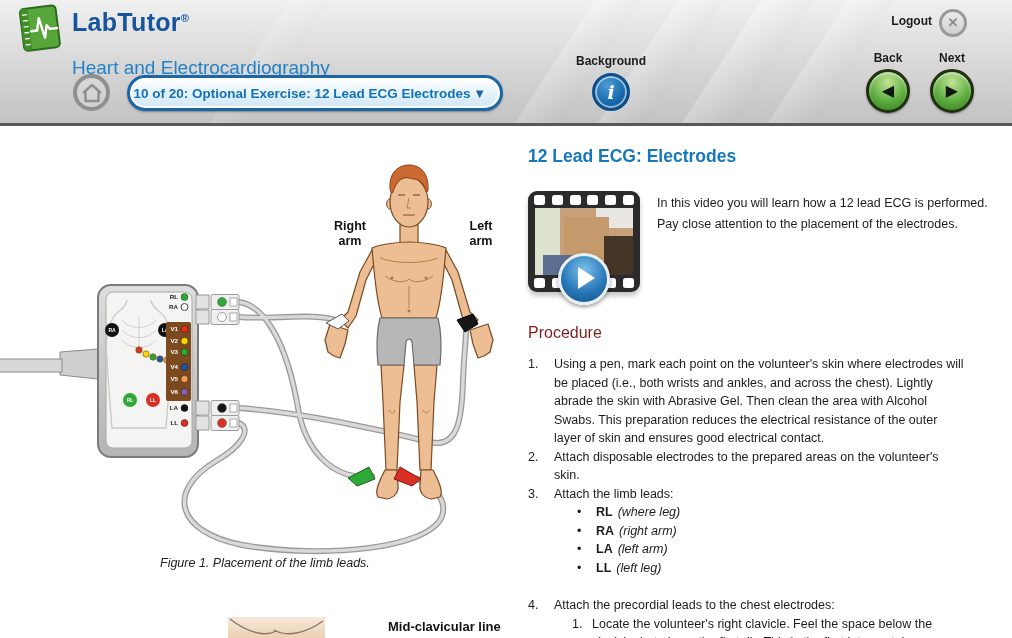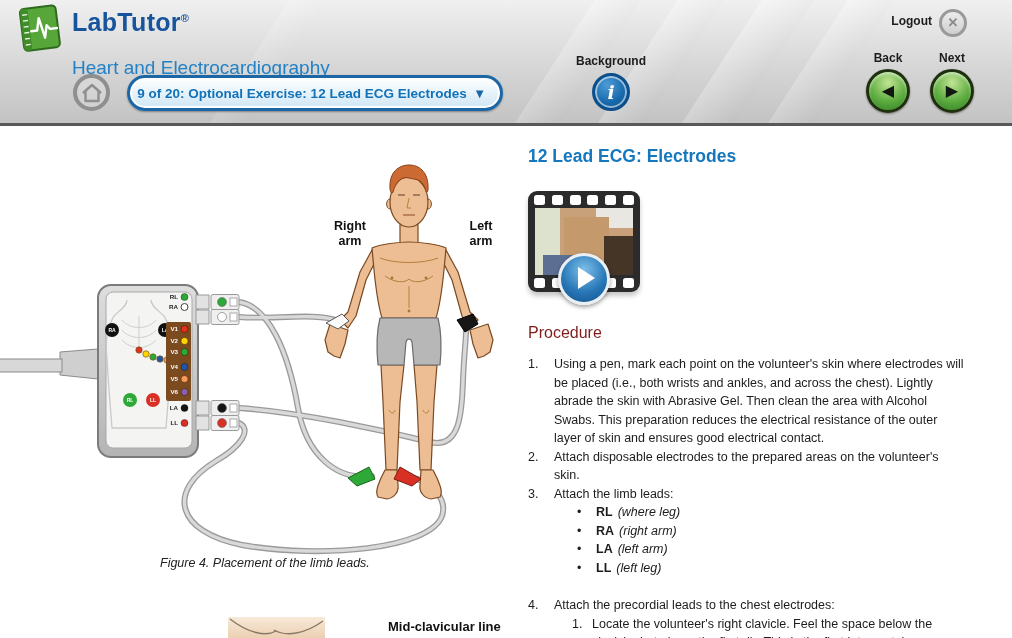--- a/index.html
+++ b/index.html
@@ -124,21 +124,21 @@
       <div class="subtitle">Heart and Electrocardiography</div>
     </div>
 
     <button class="home">
       <svg width="22" height="20" viewBox="0 0 22 20">
         <path d="M2 10 L11 2 L20 10 M4.5 8.5 V18 H17.5 V8.5" fill="none" stroke="#8f8f8f" stroke-width="2.4" stroke-linejoin="round"></path>
       </svg>
     </button>
 
     <div class="dropdown">
-      <span class="lbl">9 of 20: Optional Exercise: 12 Lead ECG Electrodes</span>
+      <span class="lbl">10 of 20: Optional Exercise: 12 Lead ECG Electrodes</span>
       <span class="caret">▼</span>
     </div>
 
     <div class="bg-label">Background</div>
     <button class="info">i</button>
 
     <div class="logout-label">Logout</div>
     <button class="logout-btn">✕</button>
 
     <div class="nav-label" style="left:866px;">Back</div>
@@ -297,21 +297,21 @@
     <polygon points="421,339 400,327 394,339 412,346" fill="#d93025" stroke="#7a1a12" stroke-width="1"></polygon>
 
     <g font-size="12.5" font-weight="bold" fill="#111" text-anchor="middle">
       <text x="350" y="90">Right</text>
       <text x="350" y="105">arm</text>
       <text x="481" y="90">Left</text>
       <text x="481" y="105">arm</text>
     </g>
   </svg>
 
-  <div class="caption">Figure 4. Placement of the limb leads.</div>
+  <div class="caption">Figure 1. Placement of the limb leads.</div>
 
   <div class="partial-fig">
     <svg width="97" height="21" viewBox="0 0 97 21">
       <path d="M2,2 C20,16 38,20 48,14" fill="none" stroke="#8a7868" stroke-width="1.4"></path>
       <path d="M95,4 C77,17 58,20 46,13" fill="none" stroke="#8a7868" stroke-width="1.4"></path>
     </svg>
   </div>
   <div class="mid-clav">Mid-clavicular line</div>
 
   <div class="col">
@@ -337,20 +337,24 @@
         <div class="sprockets bot">
             <i></i>
             <i></i>
             <i></i>
             <i></i>
             <i></i>
             <i></i>
           </div>
         <div class="play"></div>
       </div>
+      <p class="intro">
+        <span>In this video you will learn how a 12 lead ECG is performed.</span>
+        <span>Pay close attention to the placement of the electrodes.</span>
+      </p>
     </div>
 
     <h2>Procedure</h2>
 
     <div class="step">
       <span class="num">1.</span>
       <span class="txt">Using a pen, mark each point on the volunteer's skin where electrodes will be placed (i.e., both wrists and ankles, and across the chest). Lightly abrade the skin with Abrasive Gel. Then clean the area with Alcohol Swabs. This preparation reduces the electrical resistance of the outer layer of skin and ensures good electrical contact.</span>
     </div>
     <div class="step">
       <span class="num">2.</span>

